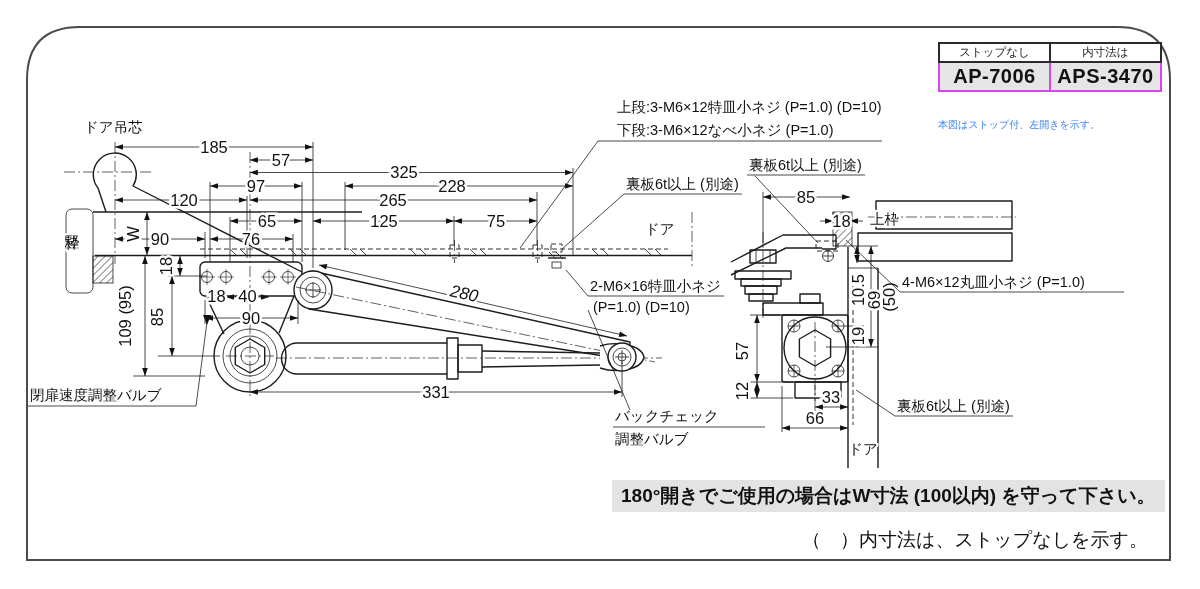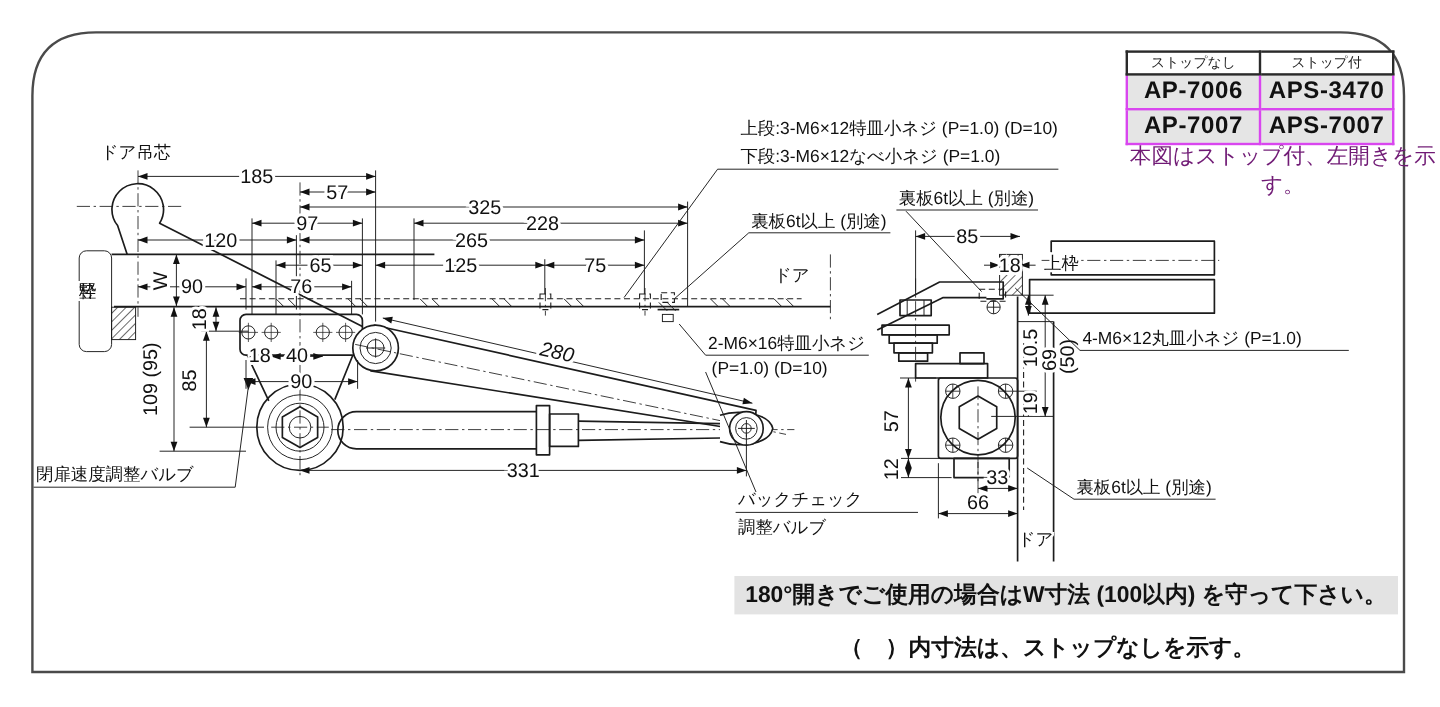--- a/index.html
+++ b/index.html
@@ -14,25 +14,25 @@
   .olf{stroke:#1c1c1c;stroke-width:1.4;fill:#fff;stroke-linejoin:round;}
   .tl{stroke:#1c1c1c;stroke-width:.8;fill:none;}
   .cl{stroke:#1c1c1c;stroke-width:.7;fill:none;stroke-dasharray:11 3 2 3;}
   .hid{stroke:#1c1c1c;stroke-width:.9;fill:none;stroke-dasharray:5 3;}
   .dl{stroke:#1c1c1c;stroke-width:.8;fill:none;}
   .spec-table{position:absolute;left:938px;top:42px;border-collapse:collapse;table-layout:fixed;}
   .spec-table th{width:109px;height:13px;border:2px solid #2a2a2a;font-size:11.5px;font-weight:normal;
                  color:#222;background:#fff;text-align:center;padding:1px 0;}
   .spec-table td{width:109px;height:27px;border:2px solid #d946ef;font-size:20px;font-weight:bold;
                  background:#e5e5e5;text-align:center;padding:0;letter-spacing:.5px;}
-  .table-note{position:absolute;left:938px;top:118px;font-size:18px;color:#701a75;text-align:center;}
+  .table-note{position:absolute;left:938px;top:118px;font-size:10px;color:#3b82f6;text-align:center;}
   .warn{position:absolute;left:612px;top:480px;background:#e3e3e3;font-size:19px;font-weight:bold;
         padding:3px 9px;white-space:nowrap;}
-  .paren-note{position:absolute;left:700px;top:527px;width:448px;text-align:left;
-        font-size:19px;font-weight:bold;white-space:nowrap;}
+  .paren-note{position:absolute;left:700px;top:527px;width:448px;text-align:right;
+        font-size:19px;font-weight:normal;white-space:nowrap;}
 </style>
 </head>
 <body>
 
 <div id="page">
 
 <svg width="1200" height="589" viewBox="0 0 1200 589" style="position:absolute;left:0;top:0;">
   <defs>
     <marker id="ar" viewBox="0 0 10 8" refX="9.5" refY="4" markerWidth="11" markerHeight="8.8" orient="auto-start-reverse">
       <path d="M0.5,0.8 L9.5,4 L0.5,7.2 Z" fill="#111"></path>
@@ -260,30 +260,26 @@
   <path class="tl" d="M 900,292 H 1124 M 900,292 L 846,240"></path>
 
   <text class="note" x="897" y="411">裏板6t以上 (別途)</text>
   <path class="tl" d="M 895,416 H 1013 M 895,416 L 856,390"></path>
 </svg>
 
 <table class="spec-table">
   <tbody>
         <tr>
     <th>ストップなし</th>
-    <th>ストップ付</th>
+    <th>内寸法は</th>
   </tr>
   <tr>
     <td>AP-7006</td>
     <td>APS-3470</td>
   </tr>
-  <tr>
-    <td>AP-7007</td>
-    <td>APS-7007</td>
-  </tr>
 </tbody>
     </table>
 <div class="table-note">本図はストップ付、左開きを示す。</div>
 
 <div class="warn">180°開きでご使用の場合はW寸法 (100以内) を守って下さい。</div>
 <div class="paren-note">（　）内寸法は、ストップなしを示す。</div>
 
 </div>
 
 </body></html>

